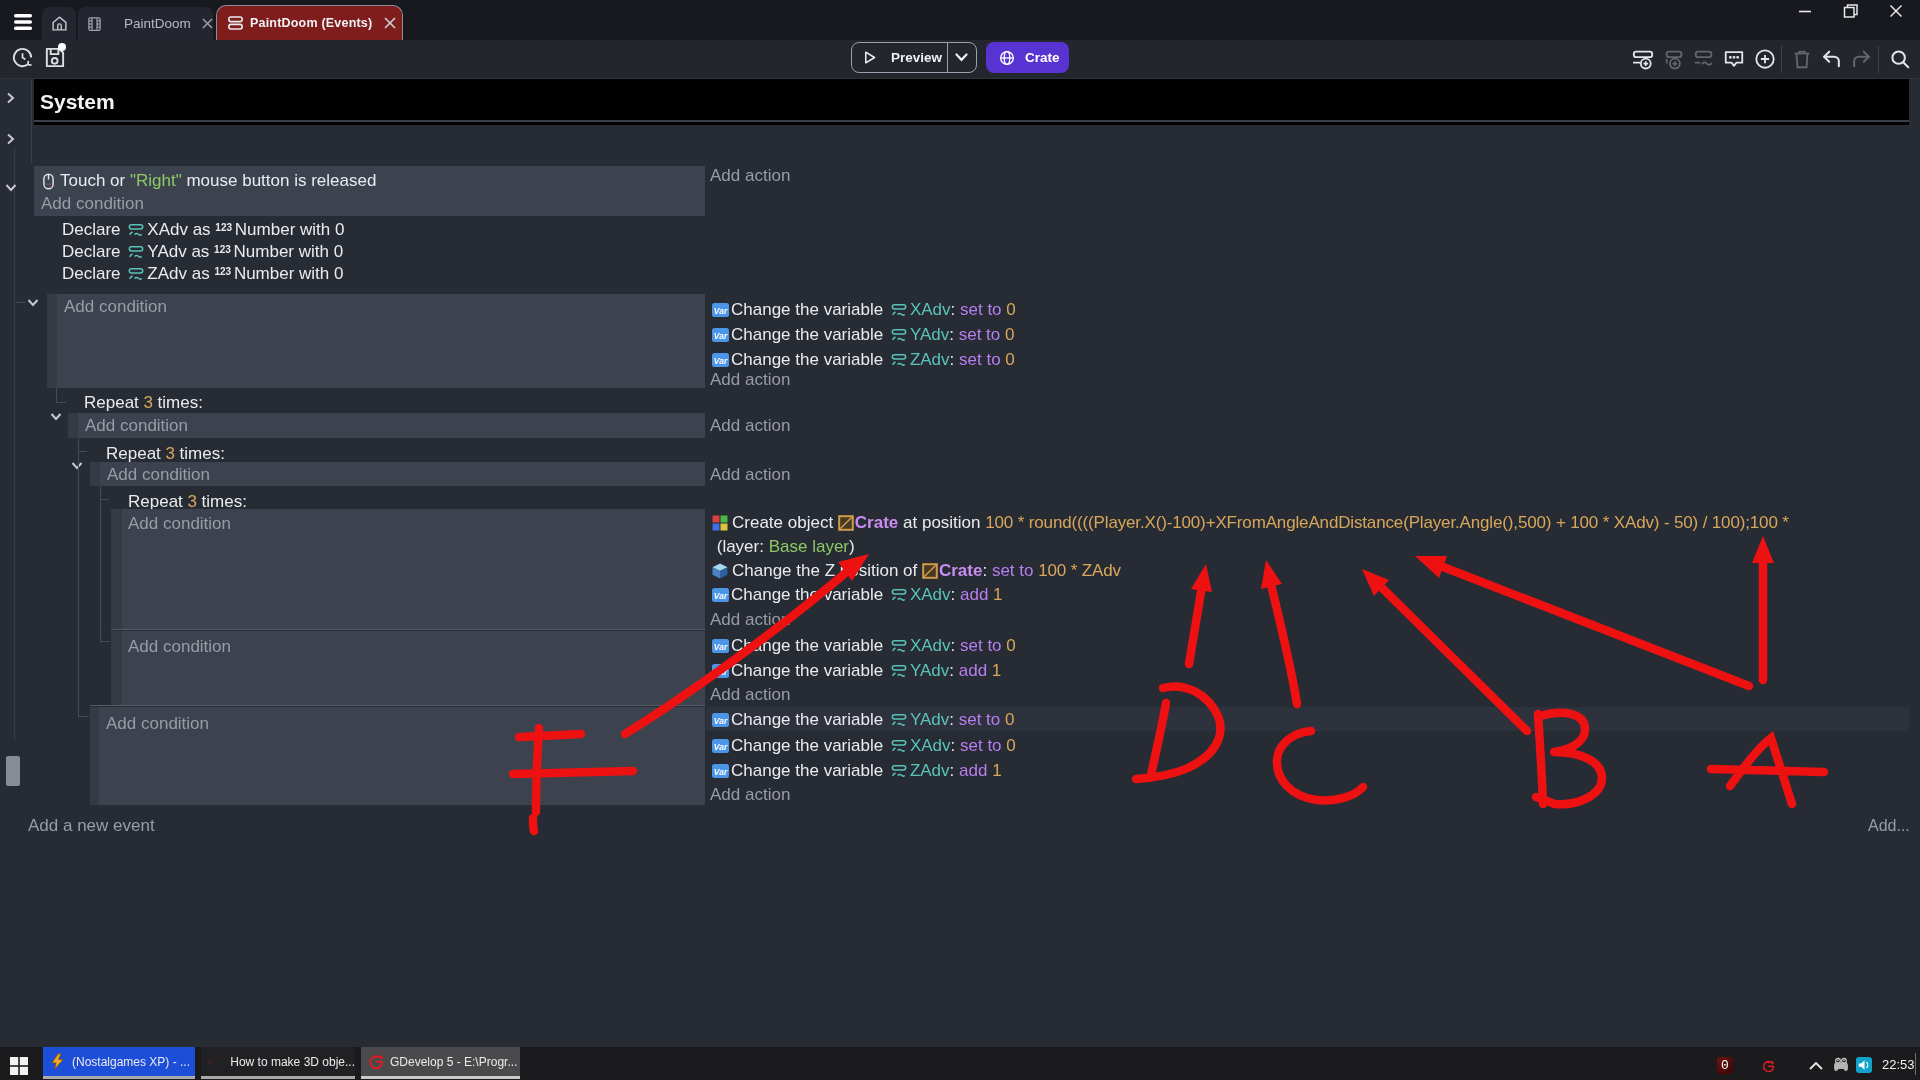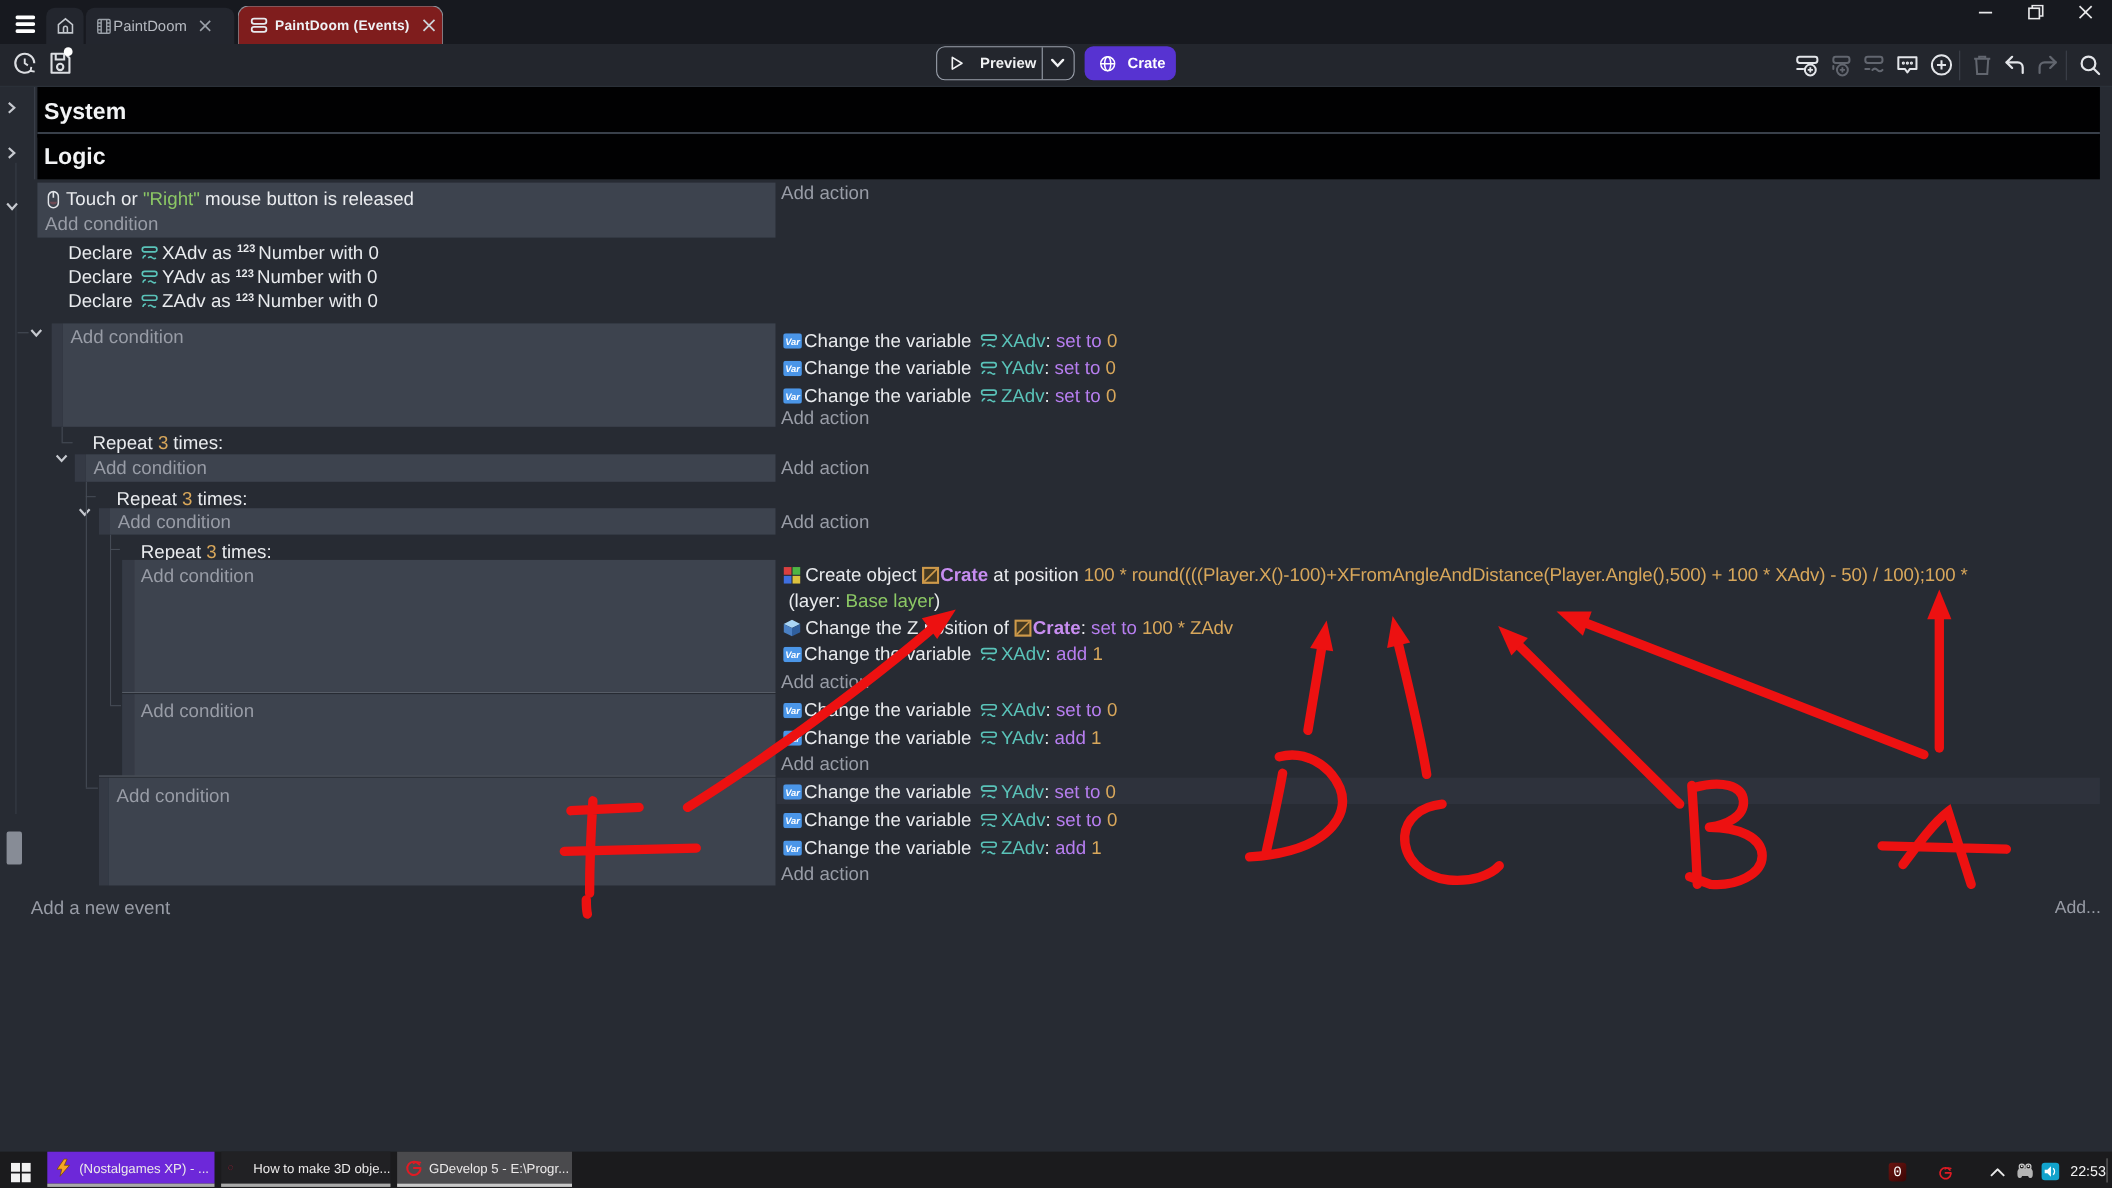--- a/index.html
+++ b/index.html
@@ -53,21 +53,21 @@
           <rect x="3" y="2" width="18" height="20" rx="2"></rect>
           <line x1="8" y1="2" x2="8" y2="22"></line>
           <line x1="16" y1="2" x2="16" y2="22"></line>
           <line x1="3" y1="7" x2="8" y2="7"></line>
           <line x1="3" y1="12" x2="8" y2="12"></line>
           <line x1="3" y1="17" x2="8" y2="17"></line>
           <line x1="16" y1="7" x2="21" y2="7"></line>
           <line x1="16" y1="12" x2="21" y2="12"></line>
           <line x1="16" y1="17" x2="21" y2="17"></line>
         </svg>
-      <span class="tabtxt" style="margin-left:1px;">PaintDoom</span>
+      <span class="tabtxt" style="margin-left:22px;">PaintDoom</span>
       <svg style="margin-left:11px;" width="11" height="11" viewBox="0 0 12 12" stroke="#9aa0a8" stroke-width="1.6">
           <line x1="1" y1="1" x2="11" y2="11"></line>
           <line x1="11" y1="1" x2="1" y2="11"></line>
         </svg>
     </div>
     <div id="tab-active" style="left:216px; width:187px; padding-left:10px;">
       <svg width="17" height="16" viewBox="0 0 24 24" fill="none" stroke="#e8eaee" stroke-width="2.4">
           <rect x="2" y="3" width="20" height="7" rx="3.2"></rect>
           <rect x="2" y="14" width="20" height="7" rx="3.2"></rect>
         </svg>
@@ -209,21 +209,20 @@
     <div class="abs" style="left:56px; top:323px; width:10px; height:1px; background:#454b55;"></div>
     <div class="abs" style="left:78px; top:359px; width:1px; height:278px; background:#454b55;"></div>
     <div class="abs" style="left:78px; top:372px; width:9px; height:1px; background:#454b55;"></div>
     <div class="abs" style="left:78px; top:637px; width:11px; height:1px; background:#454b55;"></div>
     <div class="abs" style="left:100px; top:407px; width:1px; height:155px; background:#454b55;"></div>
     <div class="abs" style="left:100px; top:420px; width:9px; height:1px; background:#454b55;"></div>
     <div class="abs" style="left:100px; top:562px; width:10px; height:1px; background:#454b55;"></div>
 
     <div class="gbar" style="top:0; height:46px; display:flex; align-items:center; padding-left:6px;text-align:right;">System</div>
     <div class="abs" style="left:34px; top:41px; width:1875px; height:2px; background:#39404a;"></div>
-    <div class="gbar" style="top:43px; height:41px; display:flex; align-items:center; padding-left:6px;">Logic</div>
 
     <div class="cbox" style="left:34px; top:87px; width:671px; height:50px;"></div>
     <div class="line" style="left:43px; top:89.5px;">
       <svg class="ic" style="margin-right:6px;" width="11" height="17" viewBox="0 0 12 18" fill="none" stroke="#e0e3e7" stroke-width="1.6">
           <rect x="1" y="1" width="10" height="16" rx="5"></rect>
           <line x1="6" y1="1" x2="6" y2="7"></line>
           <path d="M2 11 a4.3 4.3 0 0 0 8 0" fill="#b9556066" stroke="none"></path>
         </svg>
       <span>Touch or&nbsp;</span>
         <span class="gn">"Right"</span>
@@ -507,21 +506,21 @@
 
   <div id="taskbar">
 
     <svg class="abs" style="left:10px; top:10px;" width="18" height="18" viewBox="0 0 18 18" fill="#f2f2f2">
         <rect x="0" y="0" width="8.2" height="8.2"></rect>
         <rect x="9.8" y="0" width="8.2" height="8.2"></rect>
         <rect x="0" y="9.8" width="8.2" height="8.2"></rect>
         <rect x="9.8" y="9.8" width="8.2" height="8.2"></rect>
       </svg>
 
-    <div class="titem" style="left:43px; width:152px; background:#6d28d9; padding-left:6px;">
+    <div class="titem" style="left:43px; width:152px; background:#1d4ed8; padding-left:6px;">
       <svg width="17" height="17" viewBox="0 0 24 24">
           <polygon points="13,1 4,14 10,14 8,23 20,9 13.5,9 17,1" fill="#f5a623" stroke="#7a4a00" stroke-width="1"></polygon>
         </svg>
       <span style="margin-left:6px;">(Nostalgames XP) - ...</span>
     </div>
     <div class="tunder" style="left:43px; width:152px;"></div>
 
     <div class="titem" style="left:201px; width:154px; background:#212124; padding-left:6px;">
       <svg width="17" height="17" viewBox="0 0 24 24" fill="none" stroke="#c42040" stroke-width="2" stroke-dasharray="3 2">
           <circle cx="12" cy="12" r="9"></circle>

